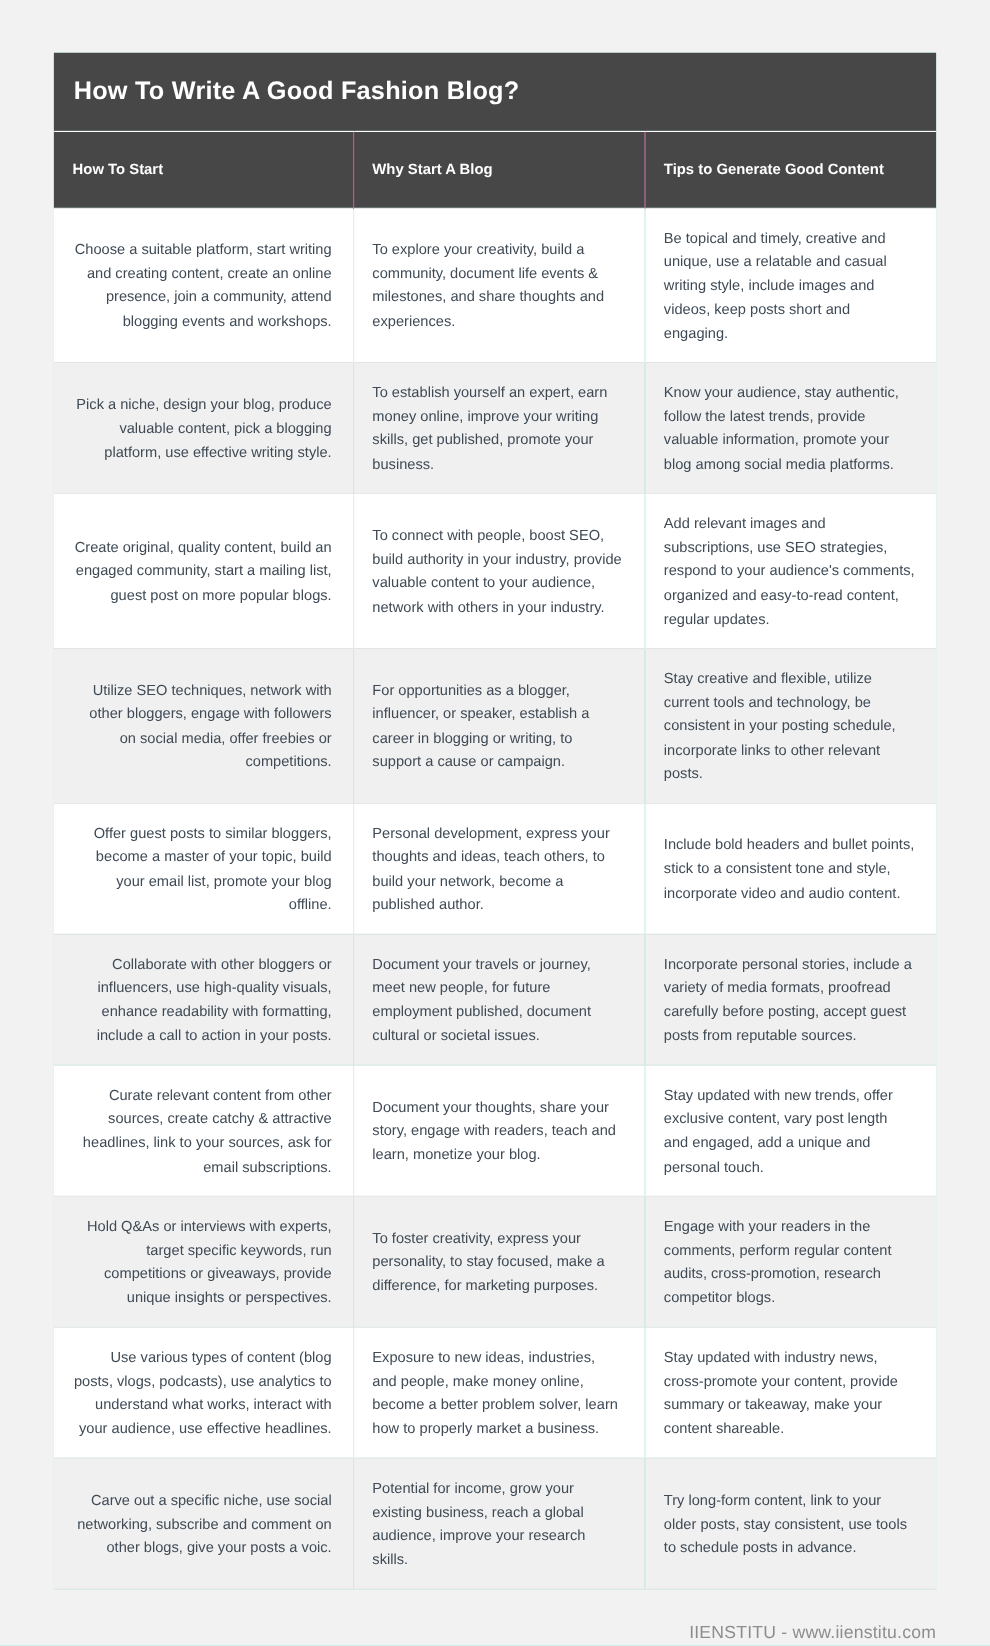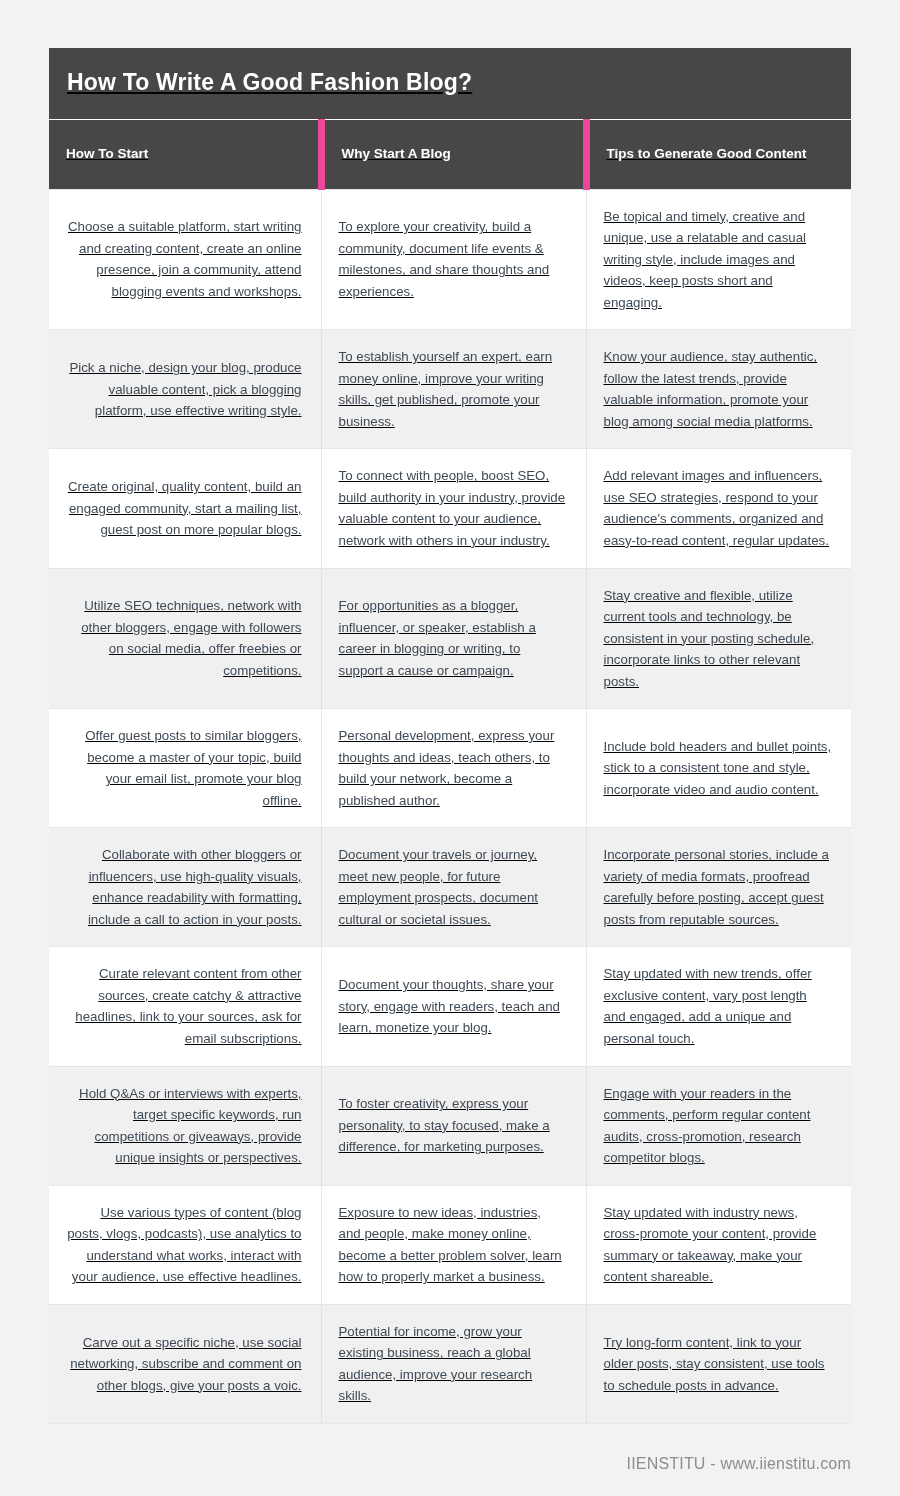--- a/index.html
+++ b/index.html
@@ -17,21 +17,20 @@
   }
   .infographic {
     width: 900px;
     height: 1496px;
     background: #f2f2f2;
     padding: 48px 49px 0 49px;
   }
   .card {
     width: 802px;
     background: #5eead4;
-    text-decoration: underline;
   }
   
   .title-bar {
     background: #474747;
     padding: 21px 18px 22px 18px;
   }
   .title-text {
     color: #ffffff;
     font-size: 23px;
     font-weight: bold;
@@ -51,21 +50,21 @@
 
   thead th {
     background: #474747;
     color: #ffffff;
     font-size: 13.5px;
     font-weight: bold;
     text-align: left;
     vertical-align: middle;
     padding: 16px 17px 16px 17px;
     height: 70px;
-    border-left: 7px solid #ec4899;
+    border-left: 1px solid #ec4899;
     border-top: 1px solid #fdfdfd;
     line-height: 1.35;
   }
   thead th:first-child { border-left: none; margin-left: 40px; }
 
   tbody td {
     font-size: 13.3px;
     line-height: 1.62;
     color: #3f4a55;
     vertical-align: middle;
@@ -121,35 +120,35 @@
           <td>Be topical and timely, creative and unique, use a relatable and casual writing style, include images and videos, keep posts short and engaging.</td>
         </tr>
         <tr class="alt">
           <td>Pick a niche, design your blog, produce valuable content, pick a blogging platform, use effective writing style.</td>
           <td>To establish yourself an expert, earn money online, improve your writing skills, get published, promote your business.</td>
           <td>Know your audience, stay authentic, follow the latest trends, provide valuable information, promote your blog among social media platforms.</td>
         </tr>
         <tr>
           <td>Create original, quality content, build an engaged community, start a mailing list, guest post on more popular blogs.</td>
           <td>To connect with people, boost SEO, build authority in your industry, provide valuable content to your audience, network with others in your industry.</td>
-          <td>Add relevant images and influencers, use SEO strategies, respond to your audience's comments, organized and easy-to-read content, regular updates.</td>
+          <td>Add relevant images and subscriptions, use SEO strategies, respond to your audience's comments, organized and easy-to-read content, regular updates.</td>
         </tr>
         <tr class="alt">
           <td>Utilize SEO techniques, network with other bloggers, engage with followers on social media, offer freebies or competitions.</td>
           <td>For opportunities as a blogger, influencer, or speaker, establish a career in blogging or writing, to support a cause or campaign.</td>
           <td>Stay creative and flexible, utilize current tools and technology, be consistent in your posting schedule, incorporate links to other relevant posts.</td>
         </tr>
         <tr>
           <td>Offer guest posts to similar bloggers, become a master of your topic, build your email list, promote your blog offline.</td>
           <td>Personal development, express your thoughts and ideas, teach others, to build your network, become a published author.</td>
           <td>Include bold headers and bullet points, stick to a consistent tone and style, incorporate video and audio content.</td>
         </tr>
         <tr class="alt">
           <td>Collaborate with other bloggers or influencers, use high-quality visuals, enhance readability with formatting, include a call to action in your posts.</td>
-          <td>Document your travels or journey, meet new people, for future employment prospects, document cultural or societal issues.</td>
+          <td>Document your travels or journey, meet new people, for future employment published, document cultural or societal issues.</td>
           <td>Incorporate personal stories, include a variety of media formats, proofread carefully before posting, accept guest posts from reputable sources.</td>
         </tr>
         <tr>
           <td>Curate relevant content from other sources, create catchy &amp; attractive headlines, link to your sources, ask for email subscriptions.</td>
           <td>Document your thoughts, share your story, engage with readers, teach and learn, monetize your blog.</td>
           <td>Stay updated with new trends, offer exclusive content, vary post length and engaged, add a unique and personal touch.</td>
         </tr>
         <tr class="alt">
           <td>Hold Q&amp;As or interviews with experts, target specific keywords, run competitions or giveaways, provide unique insights or perspectives.</td>
           <td>To foster creativity, express your personality, to stay focused, make a difference, for marketing purposes.</td>

